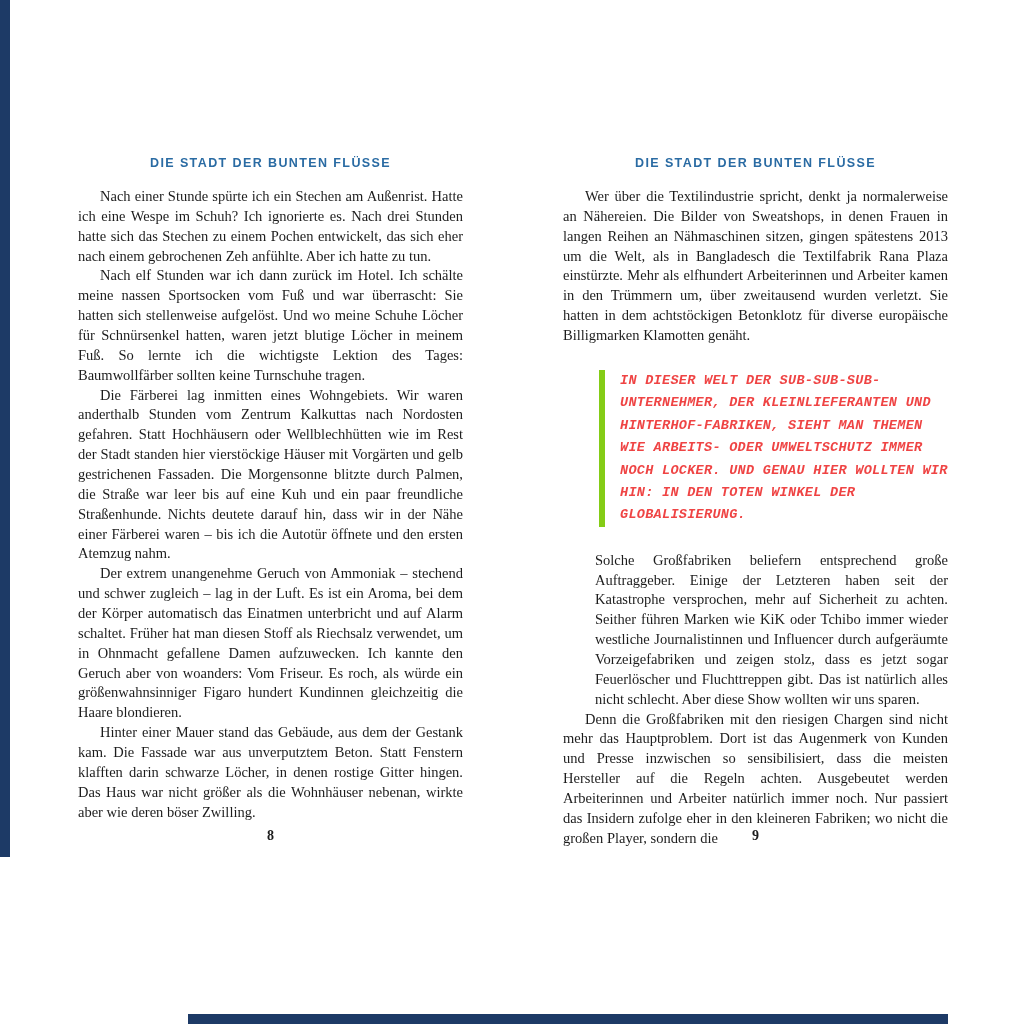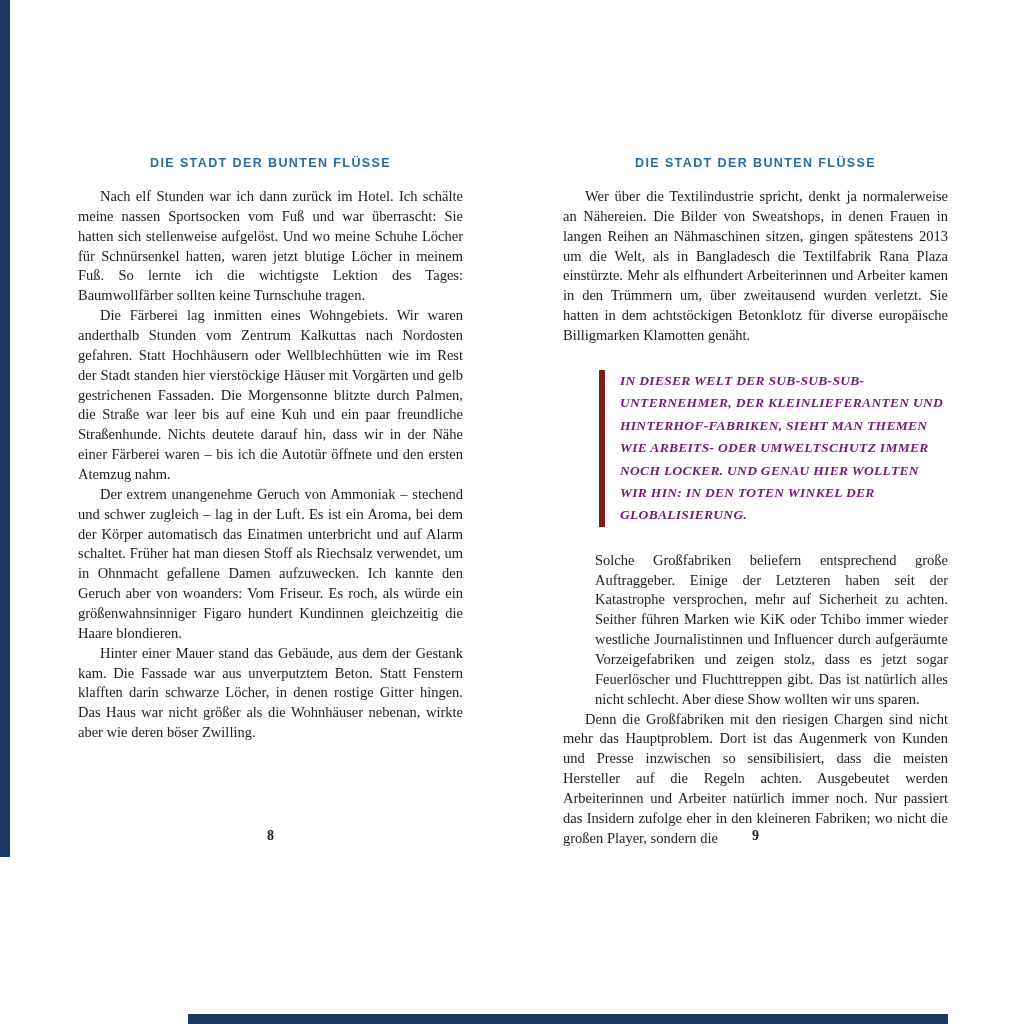--- a/index.html
+++ b/index.html
@@ -55,31 +55,31 @@
     line-height: 1.37;
     text-align: justify;
     text-indent: 22px;
   }
   .body-text p.noindent {
     text-indent: 0;
     margin-left: 32px;
   }
   .pull-quote {
     margin: 24px 0 24px 36px;
-    border-left: 6px solid #7f1d1d;
+    border-left: 6px solid #84cc16;
     padding-left: 15px;
-    font-family: Liberation Serif, serif;
+    font-family: Liberation Mono, monospace;
     font-weight: bold;
     font-style: italic;
     font-size: 13.5px;
     line-height: 1.66;
     letter-spacing: 0.3px;
     text-transform: uppercase;
     text-align: left;
-    color: #701a75;
+    color: #ef4444;
   }
   .page-number {
     position: absolute;
     top: 828px;
     width: 385px;
     text-align: center;
     font-family: "Liberation Serif", serif;
     font-weight: bold;
     font-size: 14px;
   }
@@ -90,20 +90,21 @@
 <body>
 
 <div class="spread">
 
   <div class="edge-left"></div>
   <div class="edge-bottom"></div>
 
   <div class="page left">
     <div class="chapter-header">DIE STADT DER BUNTEN FLÜSSE</div>
     <div class="body-text">
+      <p>Nach einer Stunde spürte ich ein Stechen am Außenrist. Hatte ich eine Wespe im Schuh? Ich ignorierte es. Nach drei Stunden hatte sich das Stechen zu einem Pochen entwickelt, das sich eher nach einem gebrochenen Zeh anfühlte. Aber ich hatte zu tun.</p>
       <p>Nach elf Stunden war ich dann zurück im Hotel. Ich schälte meine nassen Sportsocken vom Fuß und war überrascht: Sie hatten sich stellenweise aufgelöst. Und wo meine Schuhe Löcher für Schnürsenkel hatten, waren jetzt blutige Löcher in meinem Fuß. So lernte ich die wichtigste Lektion des Tages: Baumwollfärber sollten keine Turnschuhe tragen.</p>
       <p>Die Färberei lag inmitten eines Wohngebiets. Wir waren anderthalb Stunden vom Zentrum Kalkuttas nach Nordosten gefahren. Statt Hochhäusern oder Wellblechhütten wie im Rest der Stadt standen hier vierstöckige Häuser mit Vorgärten und gelb gestrichenen Fassaden. Die Morgensonne blitzte durch Palmen, die Straße war leer bis auf eine Kuh und ein paar freundliche Straßenhunde. Nichts deutete darauf hin, dass wir in der Nähe einer Färberei waren – bis ich die Autotür öffnete und den ersten Atemzug nahm.</p>
       <p>Der extrem unangenehme Geruch von Ammoniak – stechend und schwer zugleich – lag in der Luft. Es ist ein Aroma, bei dem der Körper automatisch das Einatmen unterbricht und auf Alarm schaltet. Früher hat man diesen Stoff als Riechsalz verwendet, um in Ohnmacht gefallene Damen aufzuwecken. Ich kannte den Geruch aber von woanders: Vom Friseur. Es roch, als würde ein größenwahnsinniger Figaro hundert Kundinnen gleichzeitig die Haare blondieren.</p>
       <p>Hinter einer Mauer stand das Gebäude, aus dem der Gestank kam. Die Fassade war aus unverputztem Beton. Statt Fenstern klafften darin schwarze Löcher, in denen rostige Gitter hingen. Das Haus war nicht größer als die Wohnhäuser nebenan, wirkte aber wie deren böser Zwilling.</p>
     </div>
   </div>
   <div class="page-number left">8</div>
 
   <div class="page right">
     <div class="chapter-header">DIE STADT DER BUNTEN FLÜSSE</div>

